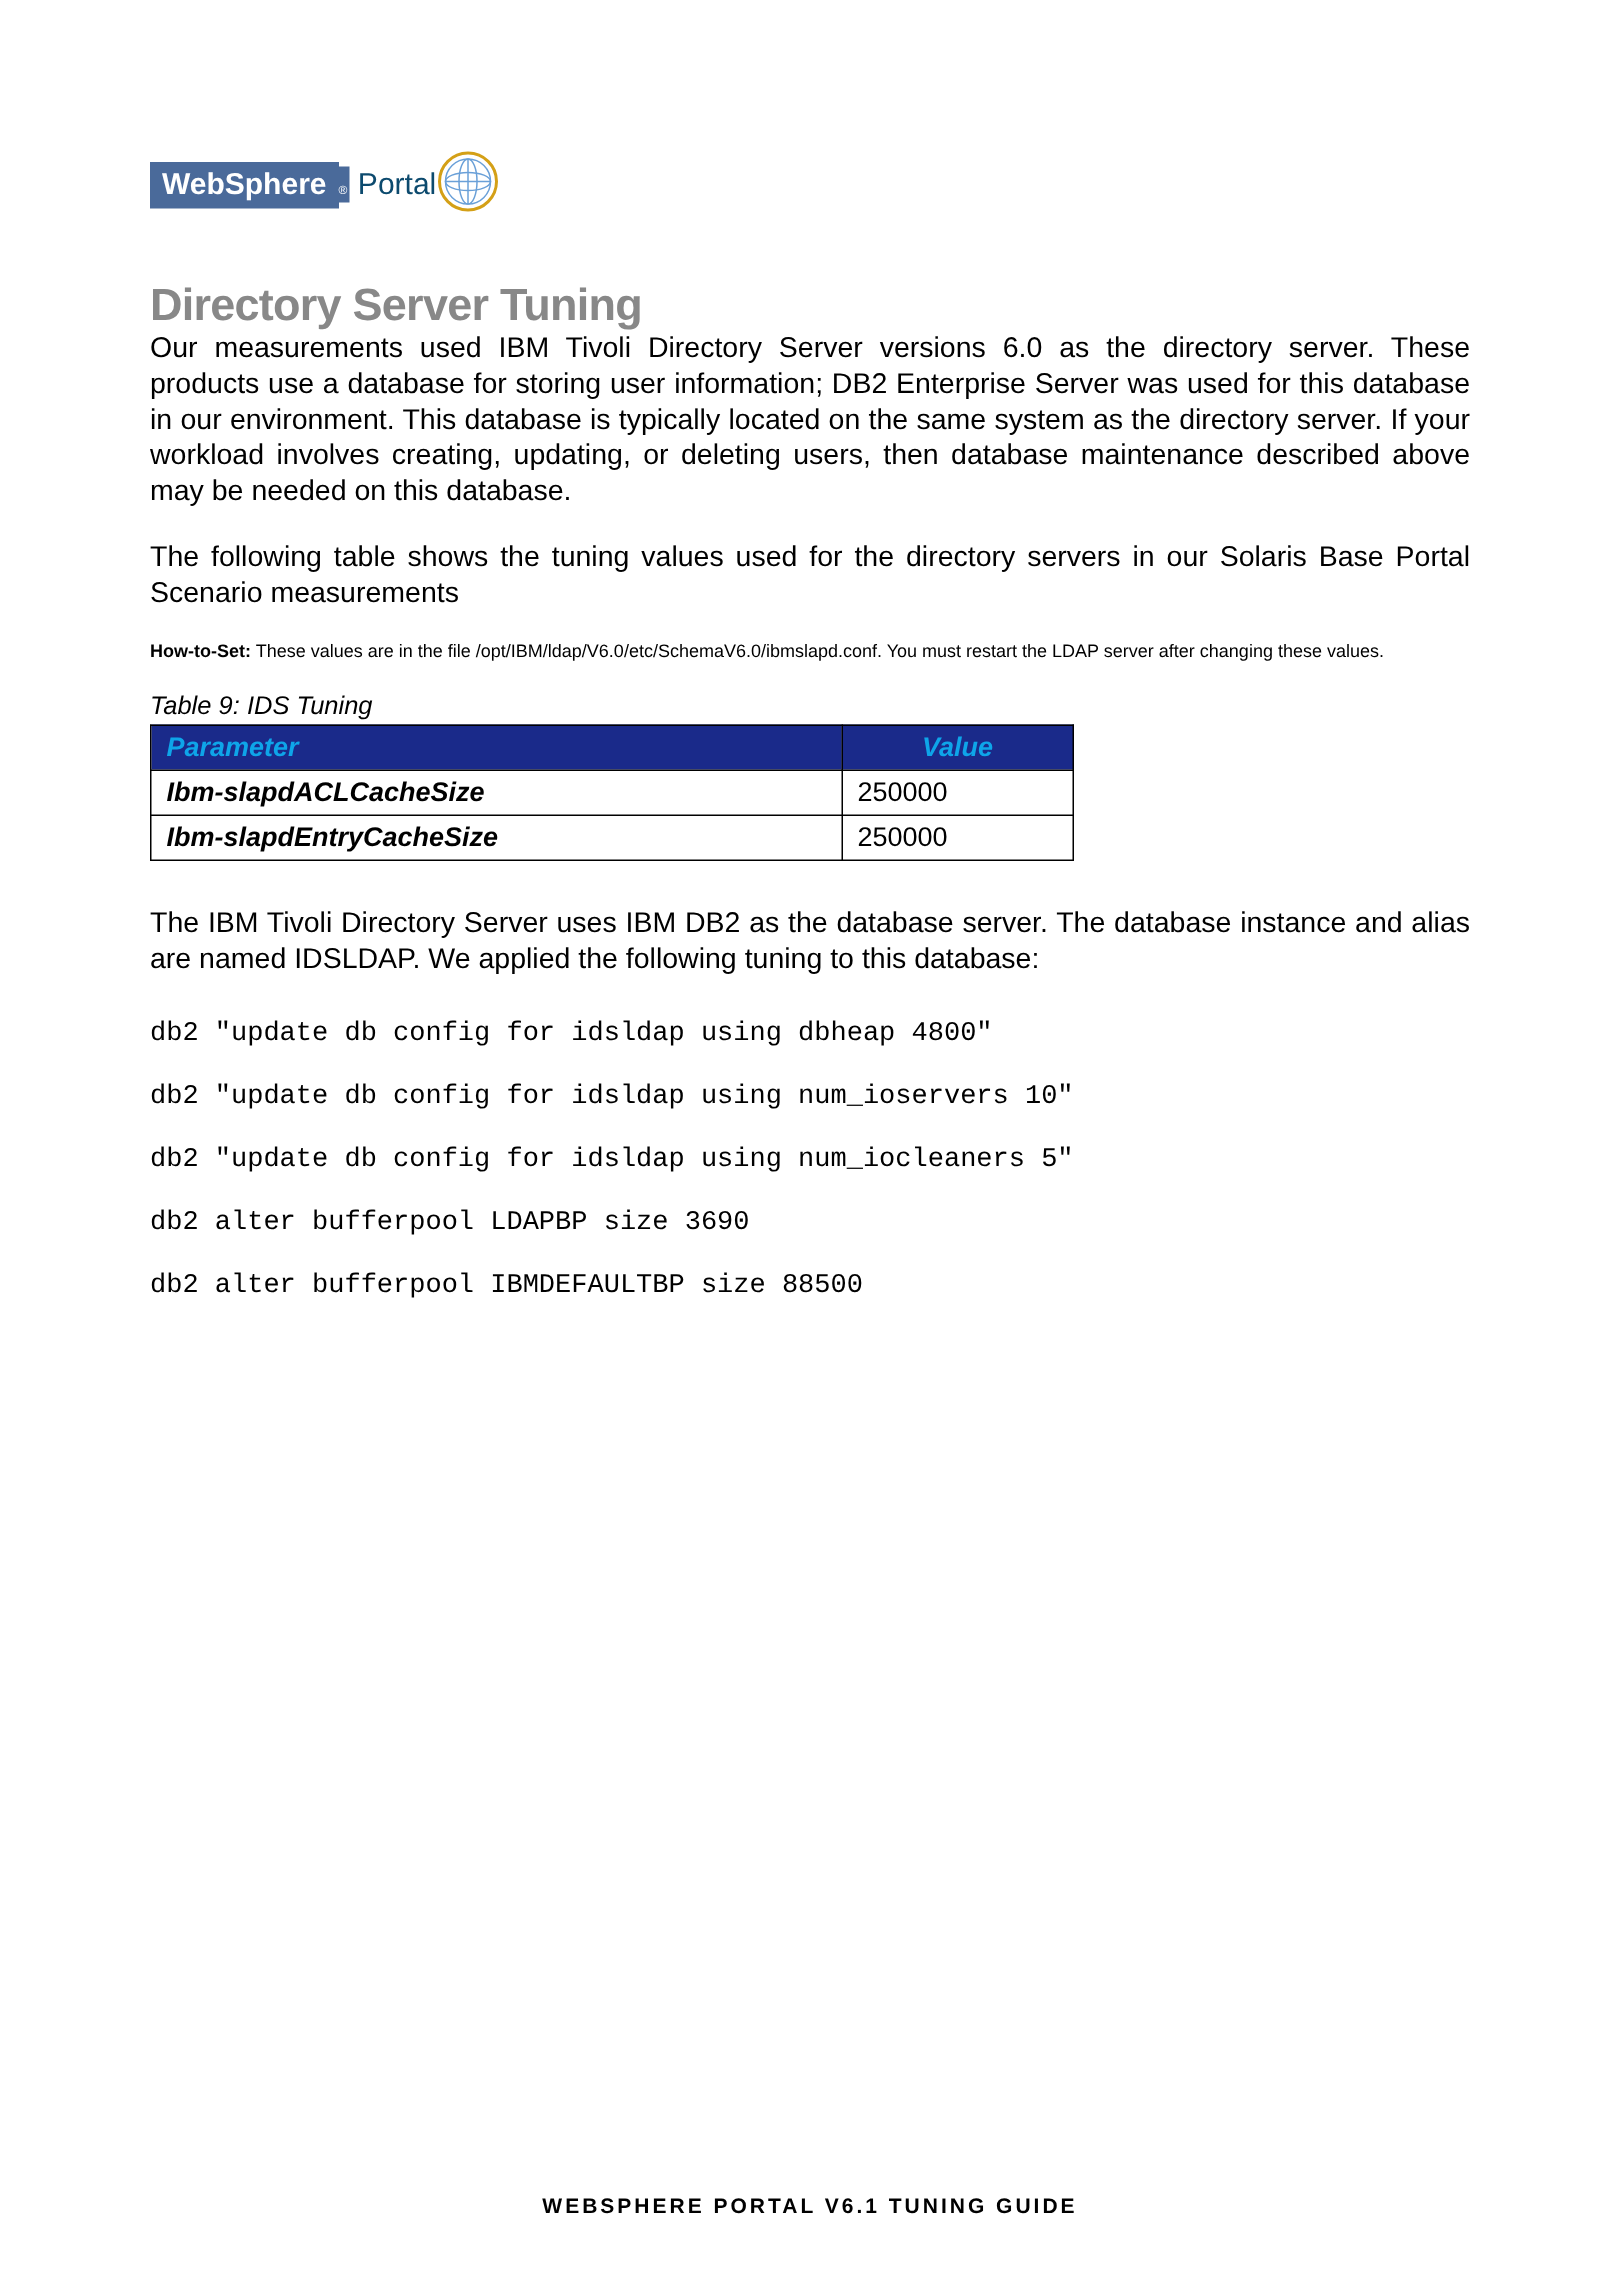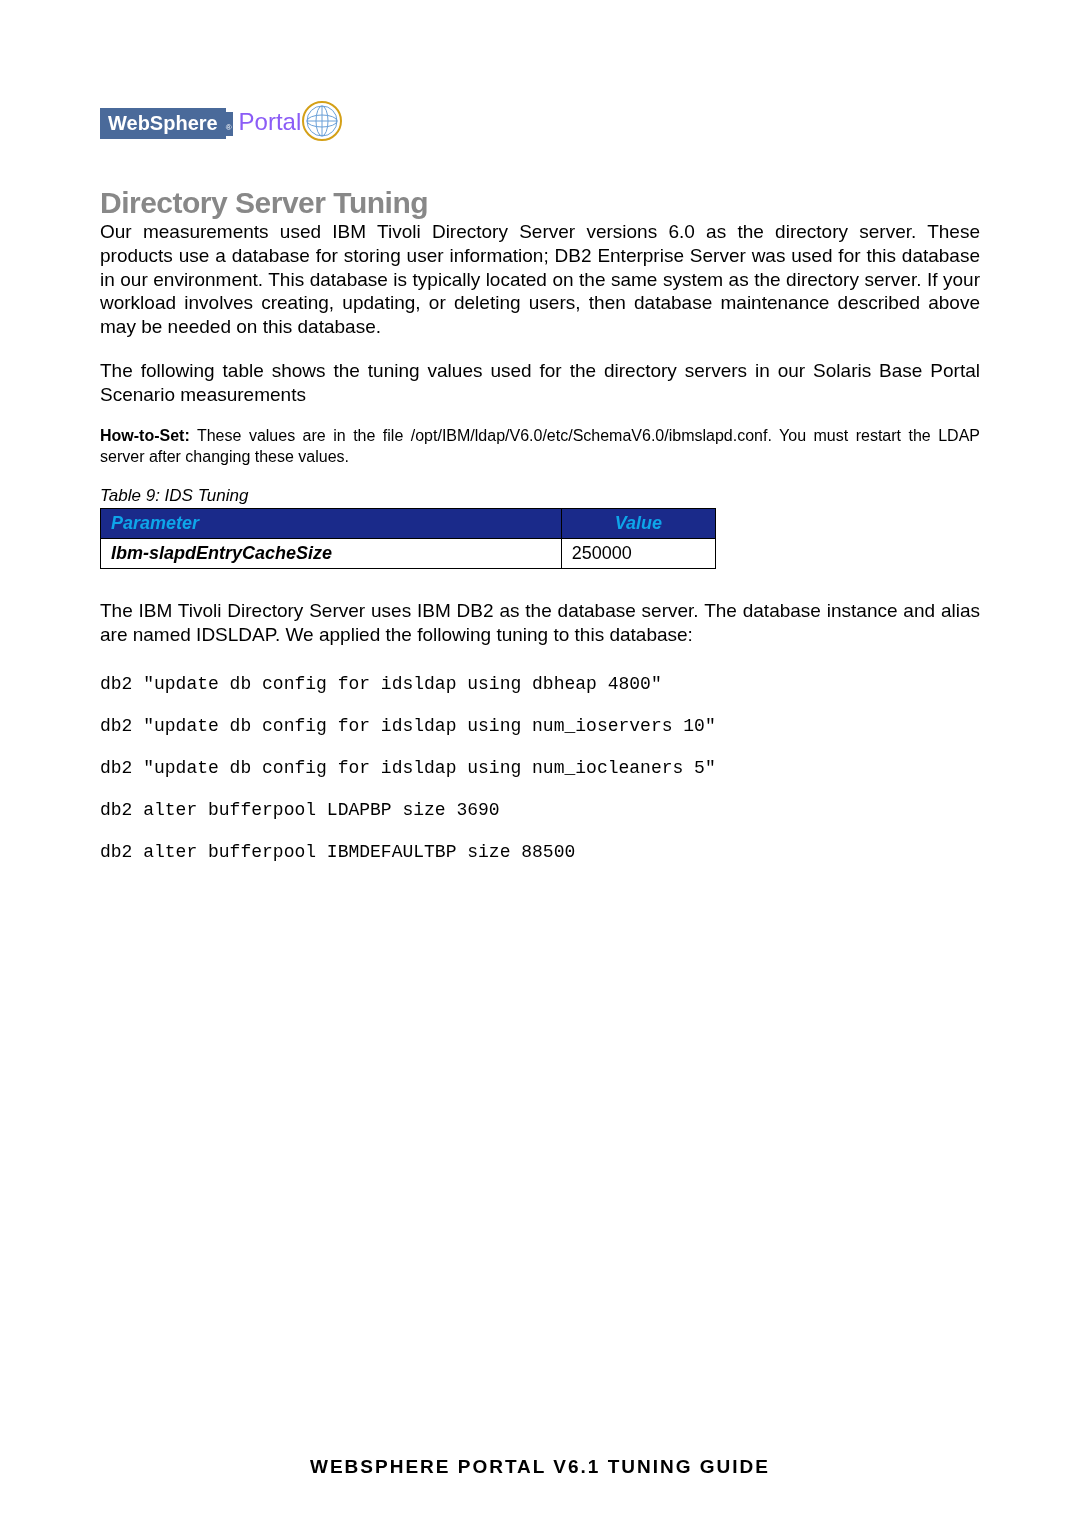--- a/index.html
+++ b/index.html
@@ -30,43 +30,43 @@
     font-size: 20px;
   }
   .ws-dot {
     background: #4a6a9a;
     color: #fff;
     font-size: 8px;
     padding: 11px 1px 4px 0;
     vertical-align: super;
   }
   .ws-right {
-    color: #8b5cf6;
+    color: #0c4a6e;
     font-weight: normal;
     padding-left: 6px;
-    font-size: 24px;
+    font-size: 20px;
   }
   .globe-icon {
     width: 42px;
     height: 42px;
   }
   h1.section-title {
     color: #888888;
     font-size: 30px;
     font-weight: 800;
     margin-bottom: 0;
     letter-spacing: -0.5px;
   }
   p.body {
     font-size: 19px;
     line-height: 1.25;
     text-align: justify;
     margin-bottom: 20px;
   }
-  .howto { font-size: 16px; line-height:1.3; text-align: justify; margin-bottom: 18px;}
+  .howto { font-size: 12px; line-height:1.3; text-align: justify; margin-bottom: 18px;}
   .howto b { font-weight: bold; }
   .table-caption {
     font-style: italic;
     font-size: 17px;
     margin-bottom: 2px;
   }
   table.ids {
     border-collapse: collapse;
     width: 70%;
     margin-bottom: 30px;
@@ -97,21 +97,21 @@
   }
   .footer {
     position: absolute;
     bottom: 50px;
     left: 0;
     width: 100%;
     text-align: center;
     font-size: 12px;
   }
   .page-num { font-family: Georgia, serif; font-size: 13px; display:block; margin-bottom:8px;}
-  .guide-title { font-weight: bold; letter-spacing: 2px; font-size: 19px;}
+  .guide-title { font-weight: bold; letter-spacing: 2px; font-size: 14px;}
 </style>
 </head>
 <body>
 
 <div class="header-row">
   <span class="websphere-badge">
     <span class="ws-left">WebSphere</span>
       <span class="ws-dot">®</span>
     <span class="ws-right">Portal</span>
   </span>
@@ -140,20 +140,24 @@
 
 <table class="ids">
   <thead>
     <tr>
       <th class="param">Parameter</th>
       <th class="val">Value</th>
     </tr>
   </thead>
   <tbody>
     <tr>
+      <td class="param">Ibm-slapdACLCacheSize</td>
+      <td>250000</td>
+    </tr>
+    <tr>
       <td class="param">Ibm-slapdEntryCacheSize</td>
       <td>250000</td>
     </tr>
   </tbody>
 </table>
 
 <p class="body">The IBM Tivoli Directory Server uses IBM DB2 as the database server. The database instance and alias are named IDSLDAP. We applied the following tuning to this database:</p>
 
 <pre class="cmd">db2 "update db config for idsldap using dbheap 4800"</pre>
 <pre class="cmd">db2 "update db config for idsldap using num_ioservers 10"</pre>

